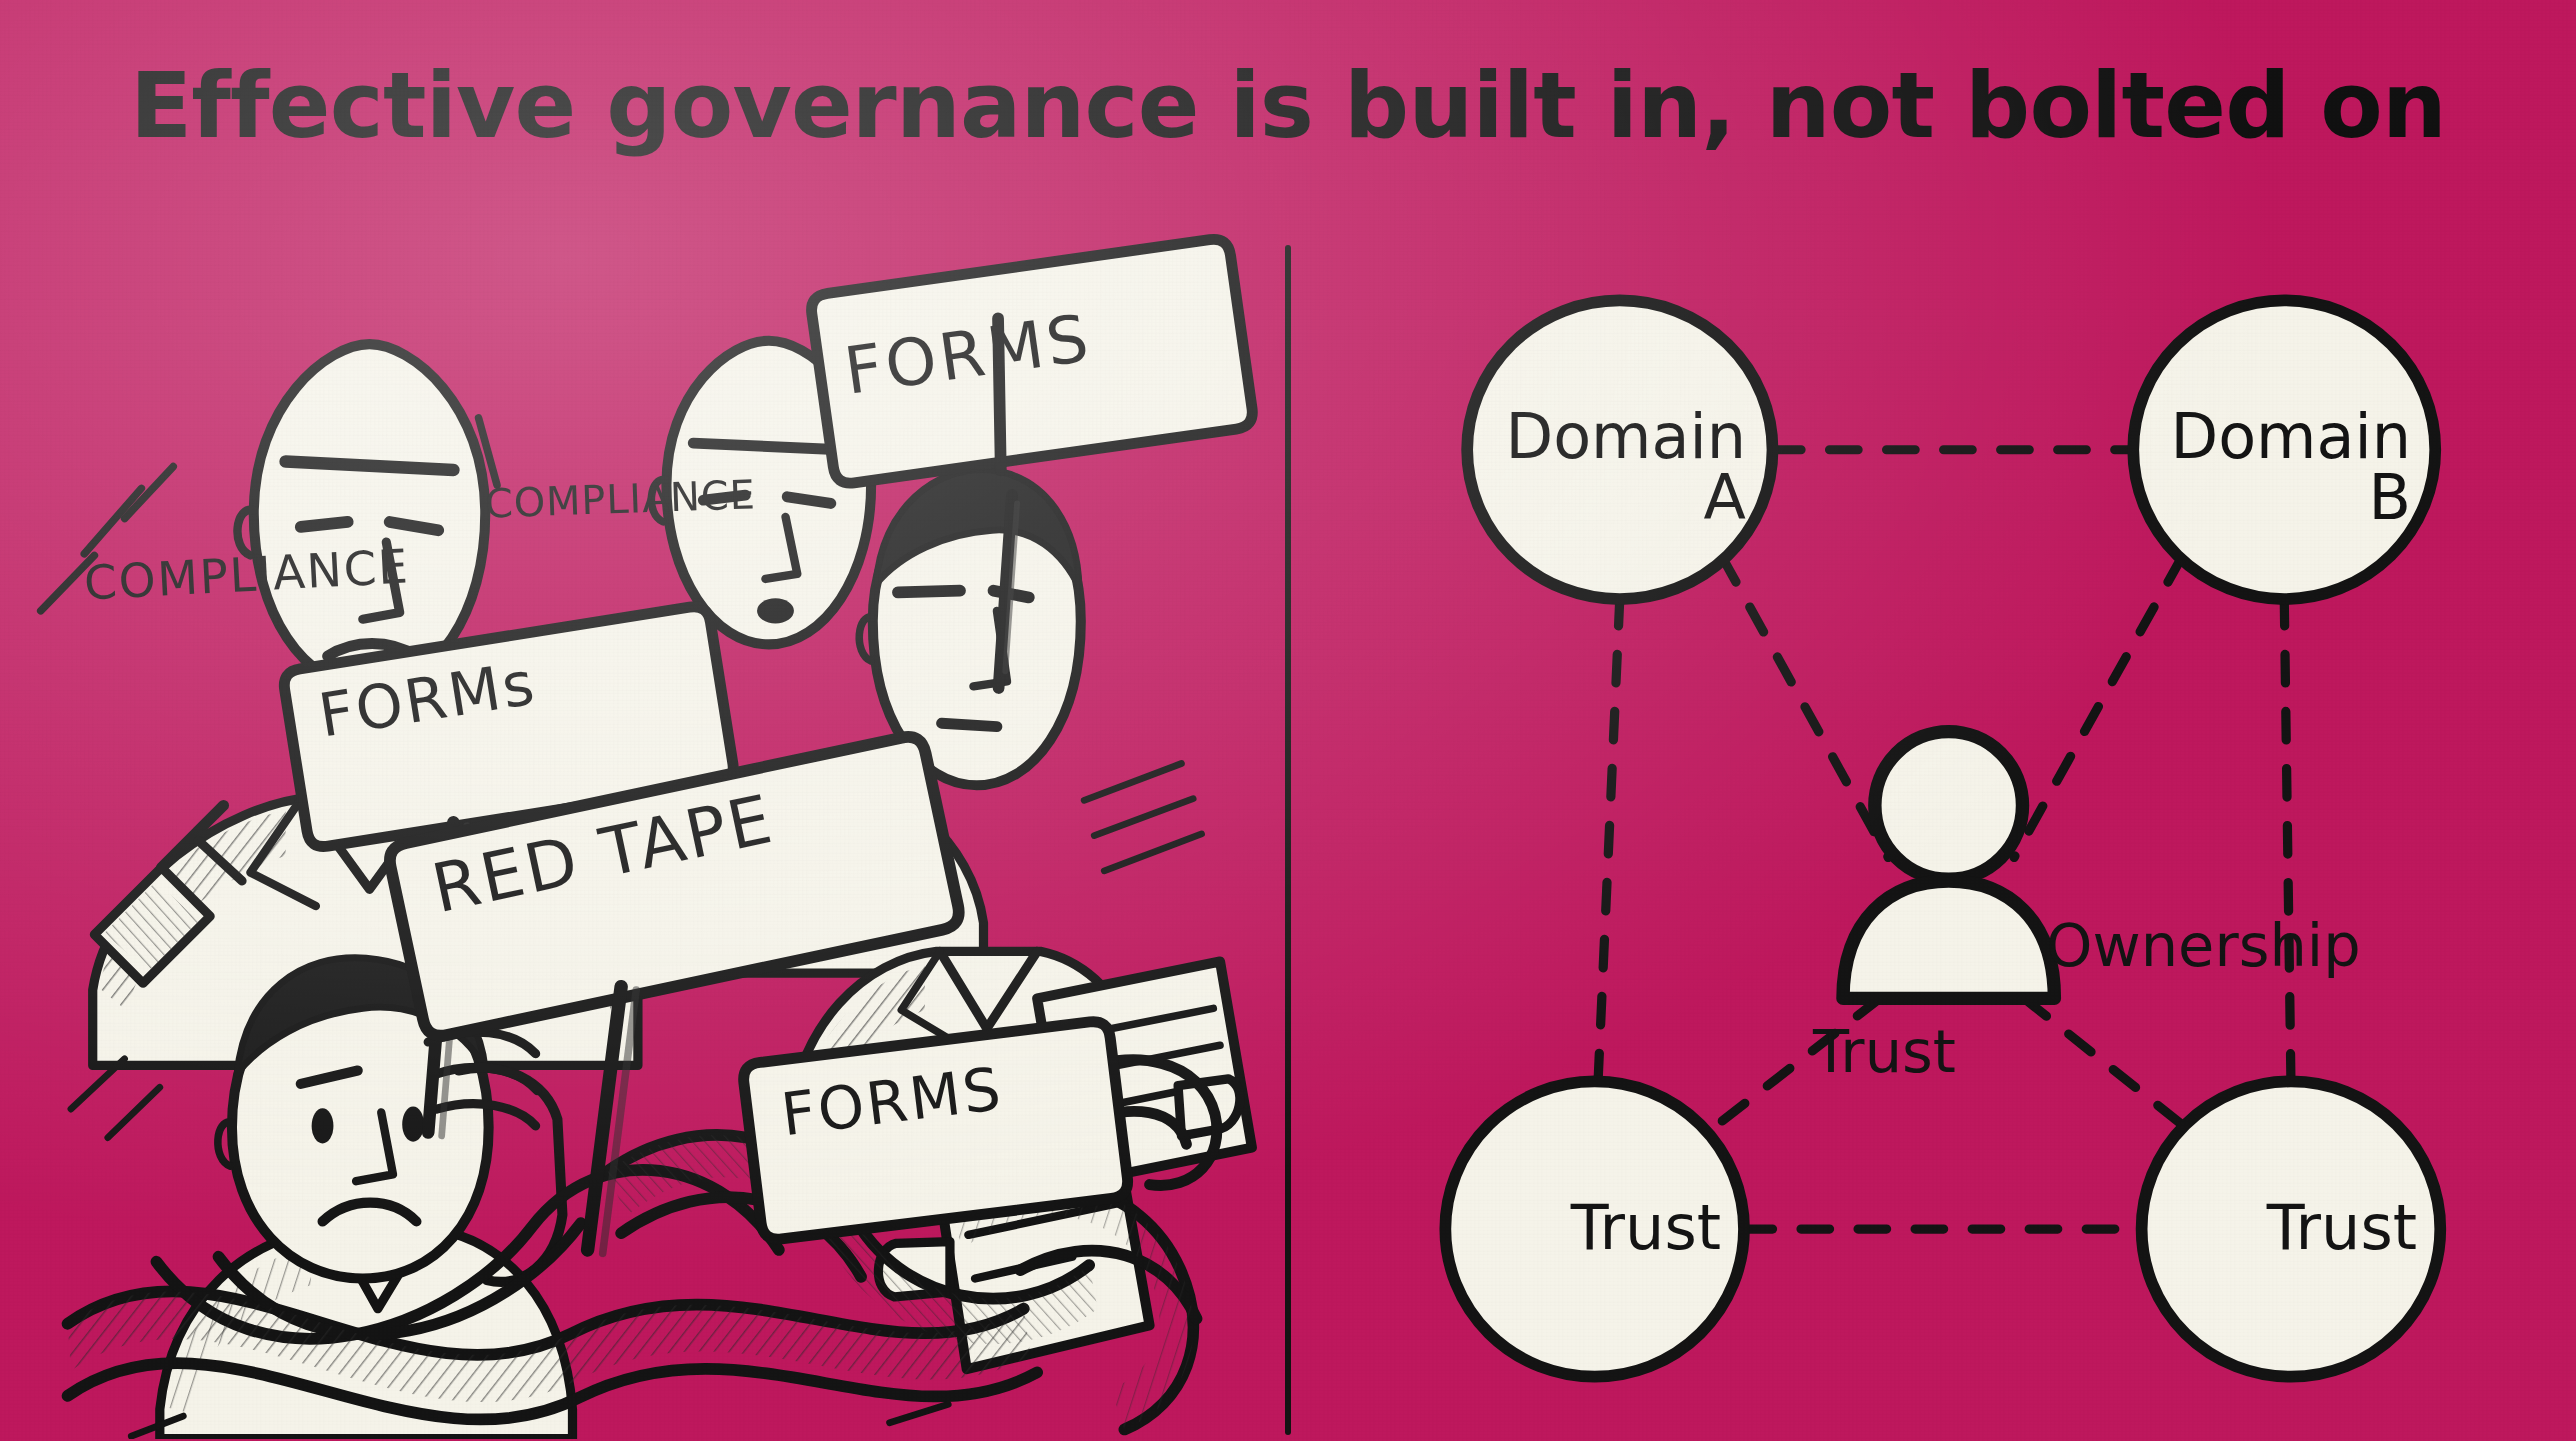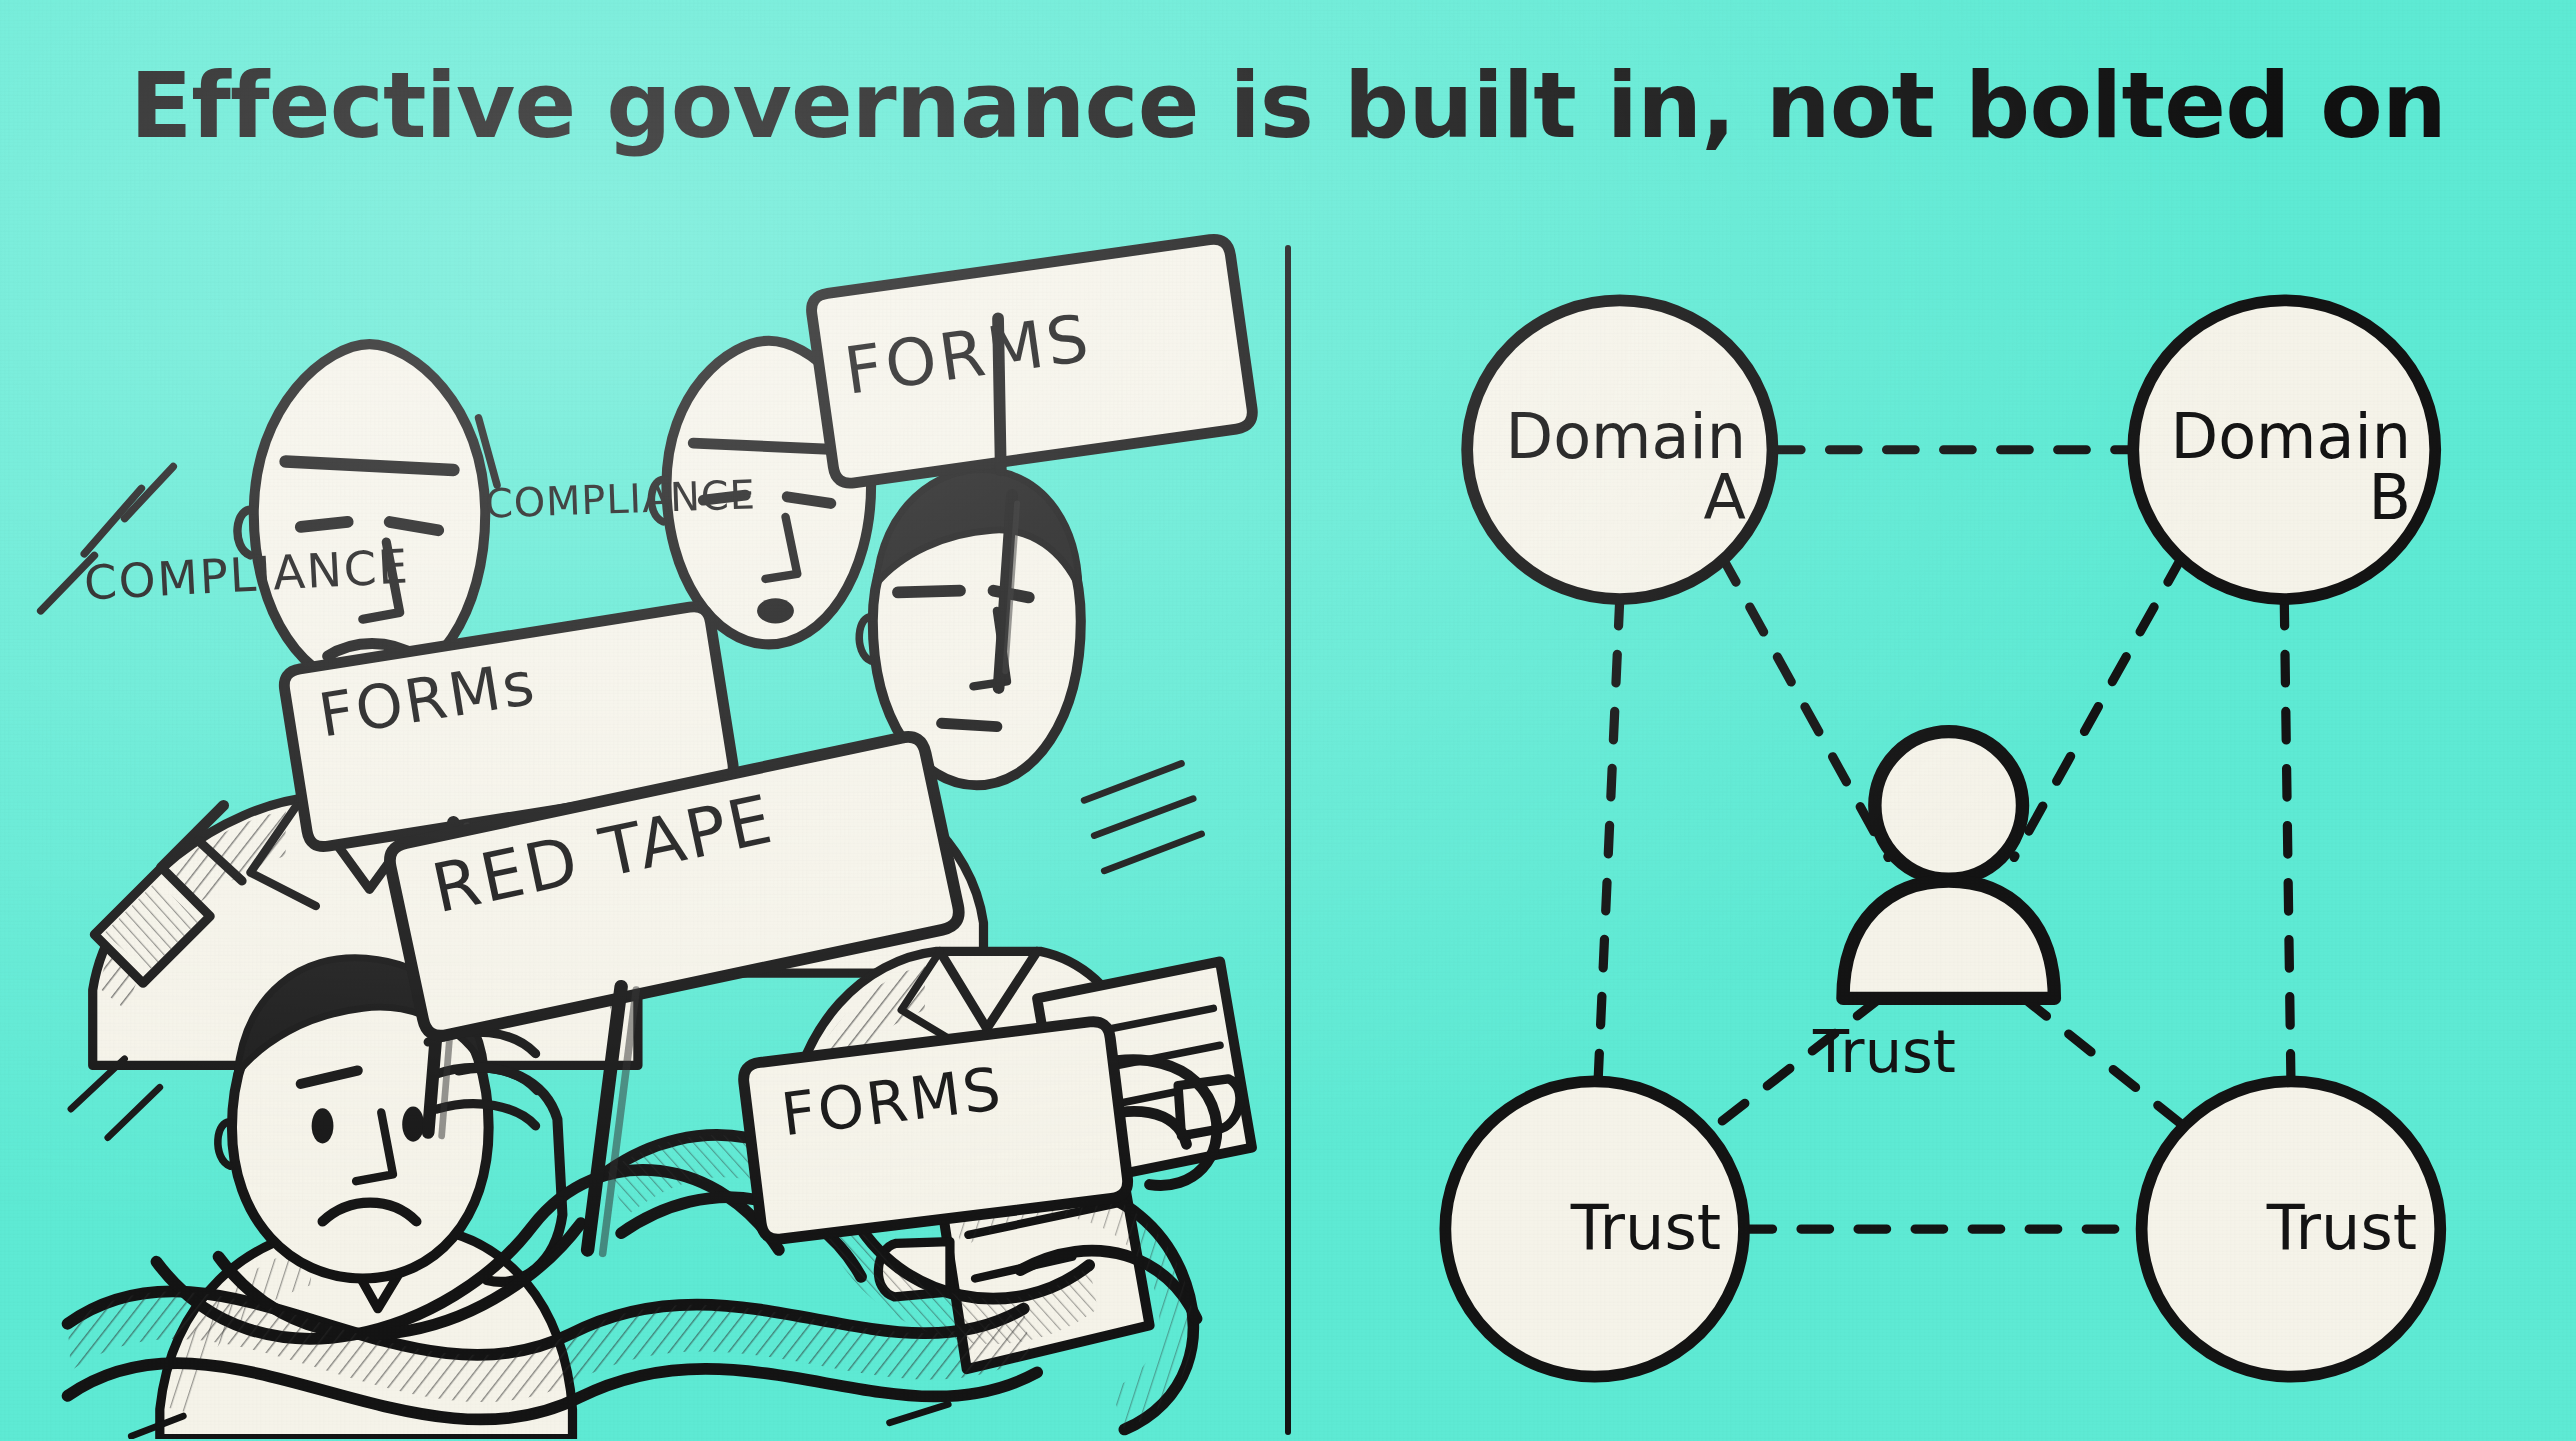--- a/index.html
+++ b/index.html
@@ -8,21 +8,21 @@
     padding: 0;
     background: #f4f2e8;
   }
   body {
     font-family: "Liberation Sans", sans-serif;
   }
   #canvas {
     position: relative;
     width: 2576px;
     height: 1442px;
-    background: #5eead4;
+    background: #be185d;
     overflow: hidden;
   }
   
   #paper-grain {
     position: absolute;
     inset: 0;
     pointer-events: none;
     opacity: .55;
     background-image:
       repeating-linear-gradient(0deg, rgba(0,0,0,.020) 0px, rgba(0,0,0,0) 1.7px, rgba(0,0,0,0) 3.4px),
@@ -384,19 +384,20 @@
 A</div>
 
     <div class="node-label" style="left:816px; top:189px; width:252px;">Domain
 B</div>
 
     <div class="node-label" style="left:126px; top:980px; width:252px;">Trust</div>
 
     <div class="node-label" style="left:822px; top:980px; width:252px;">Trust</div>
 
 
+    <div class="edge-label" style="left:703px; top:693px;">Ownership</div>
 
     <div class="edge-label" style="left:470px; top:799px;">Trust</div>
   </div>
 
   <div id="paper-grain"></div>
 </div>
 
 
 </body></html>

